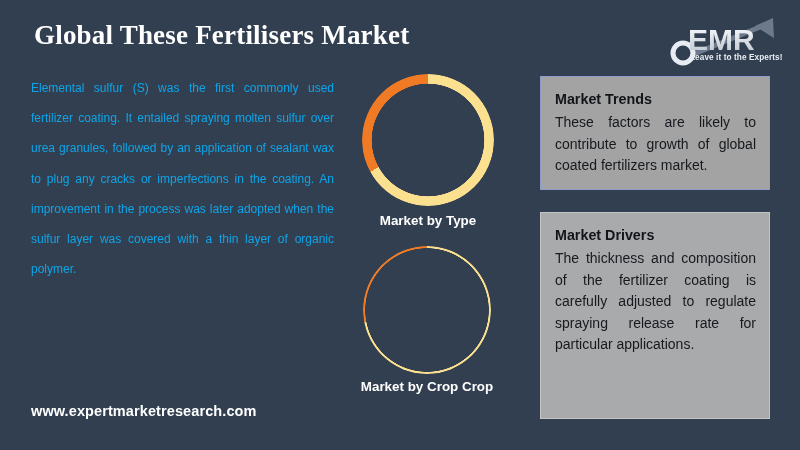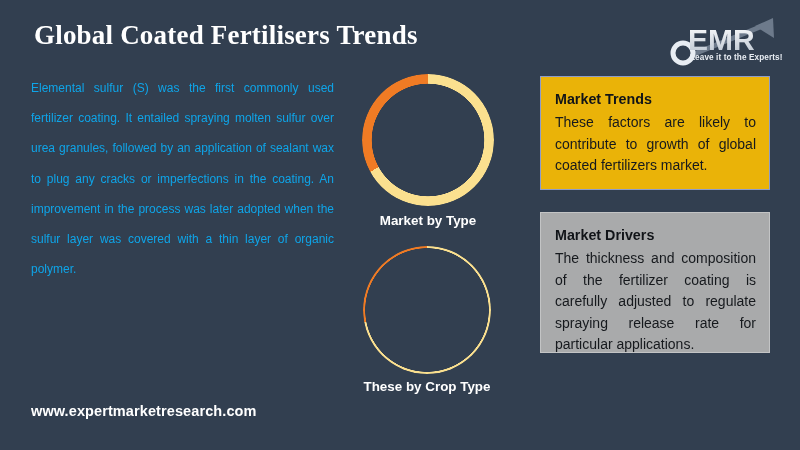--- a/index.html
+++ b/index.html
@@ -88,28 +88,28 @@
   .panel {
     position: absolute;
     box-sizing: border-box;
     padding: 12px 13px 12px 14px;
   }
   .panel-trends {
     left: 540px;
     top: 76px;
     width: 230px;
     height: 114px;
-    background: #eab308;
+    background: #a3a3a3;
     border: 1px solid #8e9cc9;
   }
   .panel-drivers {
     left: 540px;
     top: 212px;
     width: 230px;
-    height: 141px;
+    height: 207px;
     background: #a9aaab;
     border: 1px solid #c3c4c5;
   }
   .panel-title {
     font-size: 14.3px;
     font-weight: 700;
     color: #111418;
     margin: 0 0 3px 0;
     line-height: 20px;
   }
@@ -118,21 +118,21 @@
     line-height: 21.5px;
     color: #16191d;
     text-align: justify;
     text-justify: inter-word;
     margin: 0;
   }
 </style>
 </head>
 <body>
 
-<div class="page-title">Global Coated Fertilisers Trends</div>
+<div class="page-title">Global These Fertilisers Market</div>
 
 <div class="logo">
   <svg width="118" height="52" viewBox="0 0 118 52" xmlns="http://www.w3.org/2000/svg">
     <defs>
       <linearGradient id="emrGrad" x1="0" y1="0" x2="0" y2="1">
         <stop offset="0%" stop-color="#ffffff"></stop>
         <stop offset="100%" stop-color="#b9c3cf"></stop>
       </linearGradient>
     </defs>
 
@@ -155,21 +155,21 @@
 
 <div class="footer-url">www.expertmarketresearch.com</div>
 
 <div class="chart-block chart-1">
   <div class="donut donut-1" id="donut-0" style="background: conic-gradient(rgb(240, 123, 36) 0deg, rgb(240, 123, 36) 118.8deg, rgb(251, 224, 143) 118.8deg, rgb(251, 224, 143) 360deg); transform: scaleX(-1); mask-image: radial-gradient(circle, transparent 60%, rgb(0, 0, 0) 60.6%);"></div>
   <div class="chart-label">Market by Type</div>
 </div>
 
 <div class="chart-block chart-2">
   <div class="donut donut-2" id="donut-1" style="background: conic-gradient(rgb(240, 123, 36) 0deg, rgb(240, 123, 36) 100.8deg, rgb(251, 224, 143) 100.8deg, rgb(251, 224, 143) 360deg); transform: scaleX(-1); mask-image: radial-gradient(circle, transparent 68%, rgb(0, 0, 0) 68.6%);"></div>
-  <div class="chart-label">These by Crop Type</div>
+  <div class="chart-label">Market by Crop Crop</div>
 </div>
 
 <div class="panel panel-trends">
   <div class="panel-title">Market Trends</div>
   <div class="panel-text">These factors are likely to contribute to growth of global coated fertilizers market.</div>
 </div>
 
 <div class="panel panel-drivers">
   <div class="panel-title">Market Drivers</div>
   <div class="panel-text">The thickness and composition of the fertilizer coating is carefully adjusted to regulate spraying release rate for particular applications.</div>

